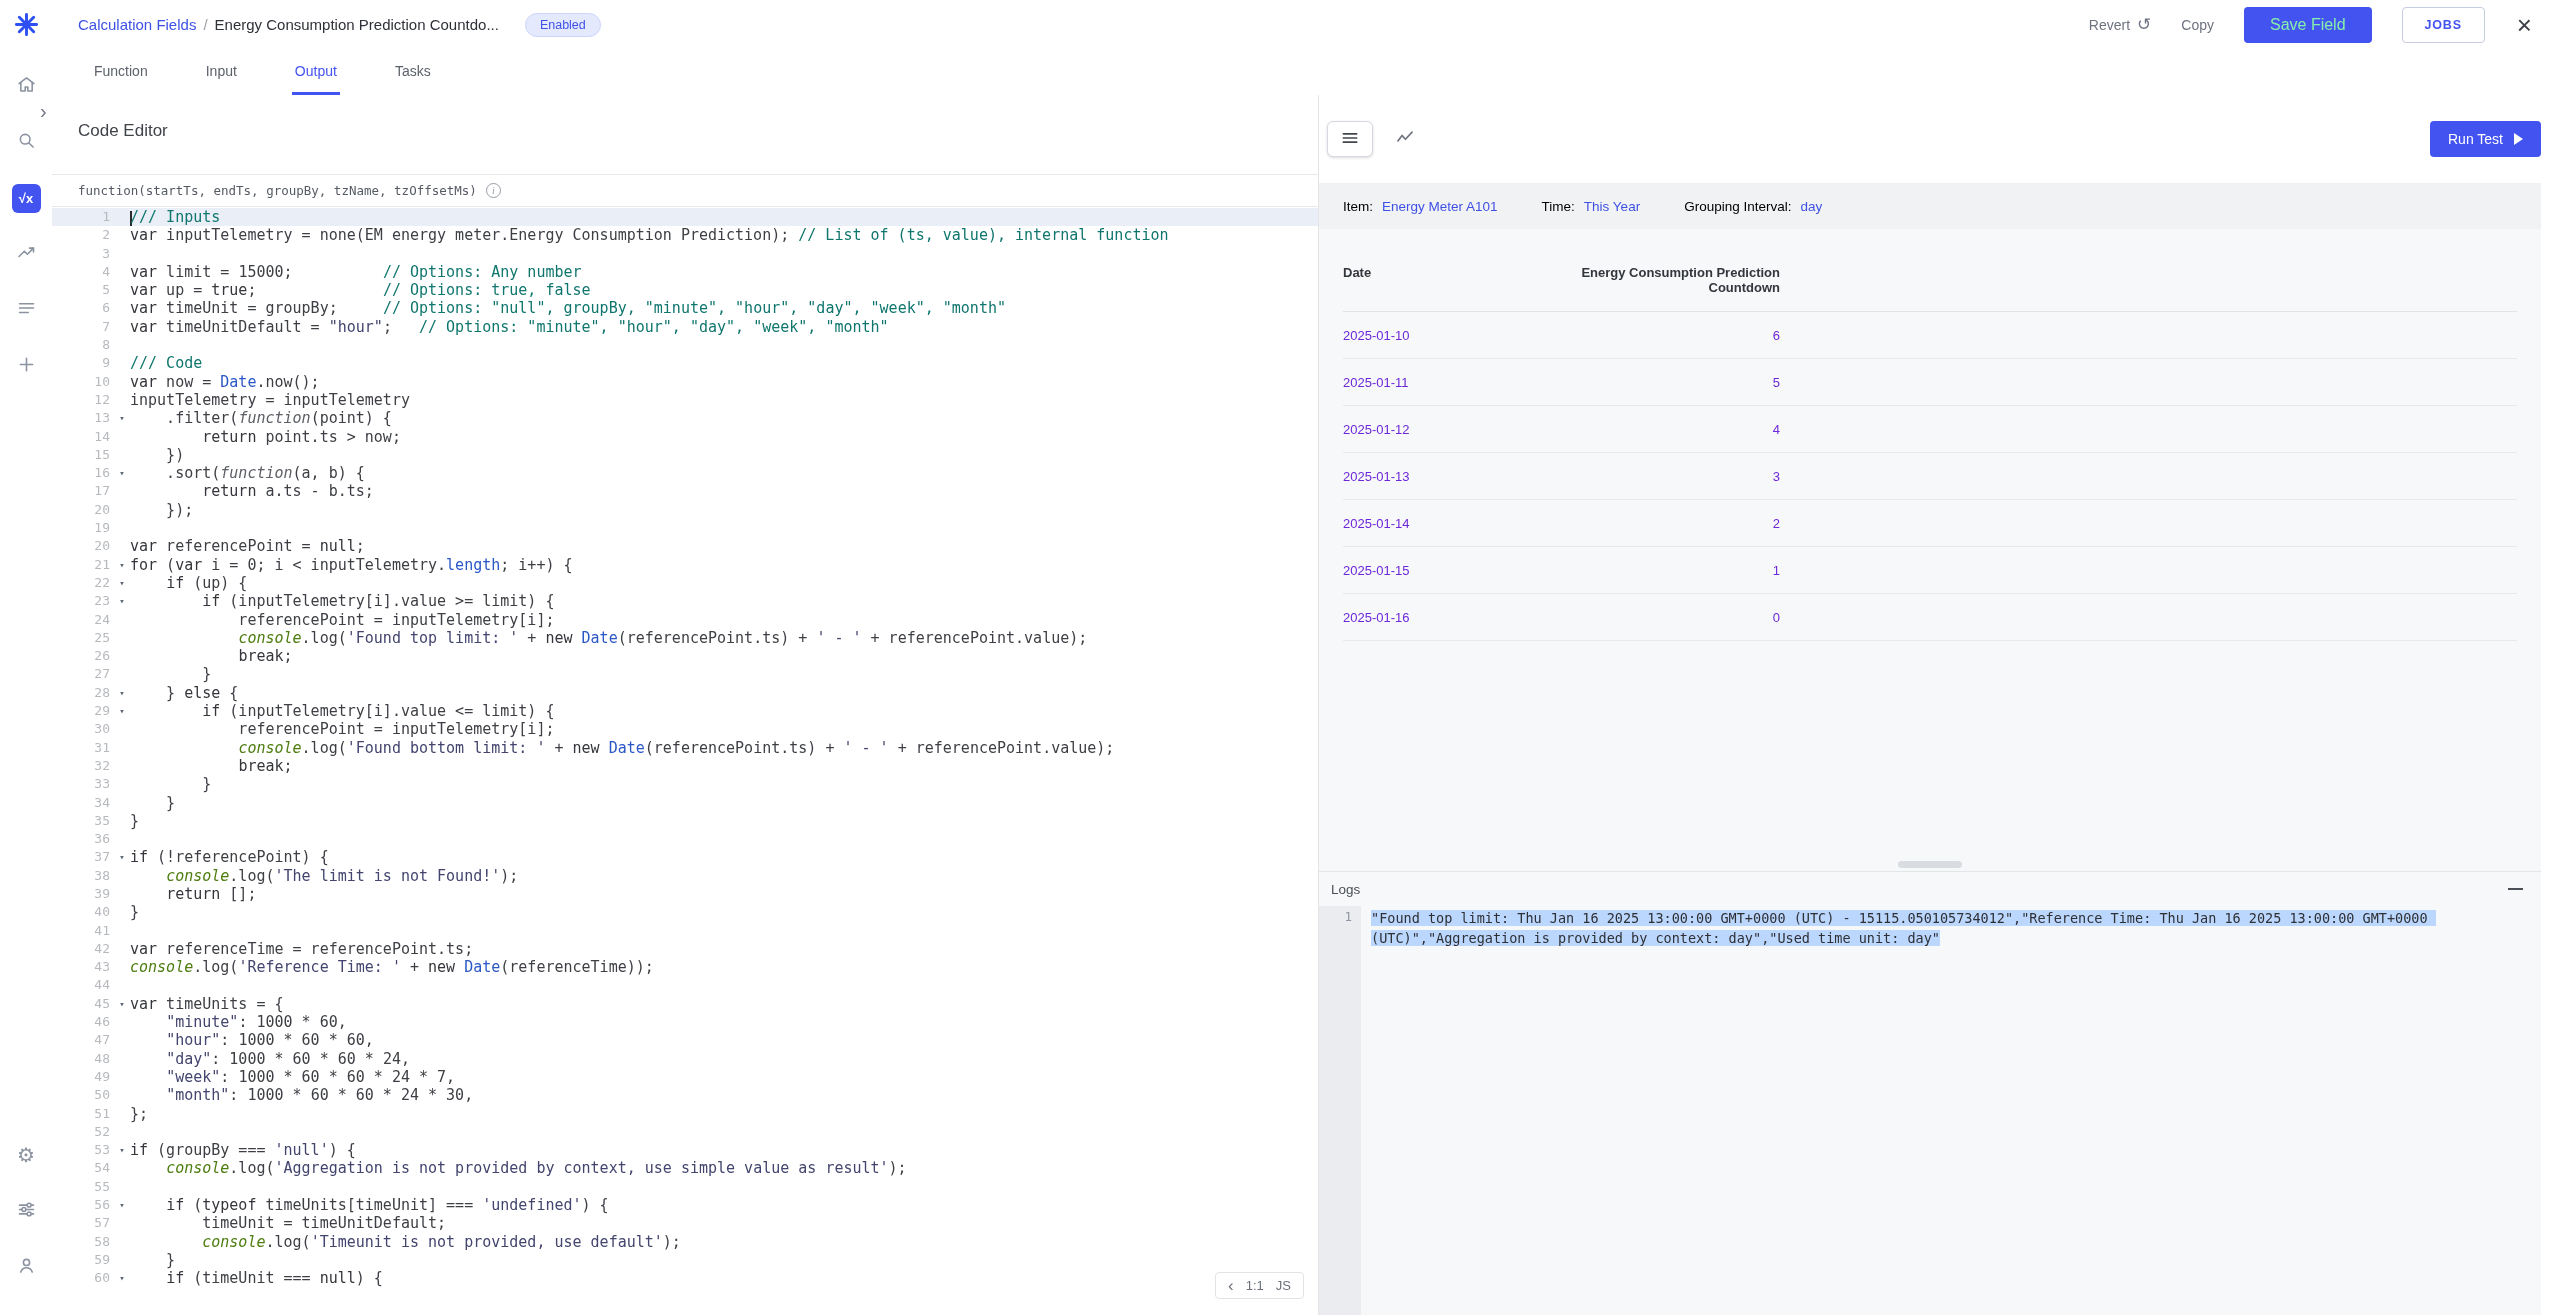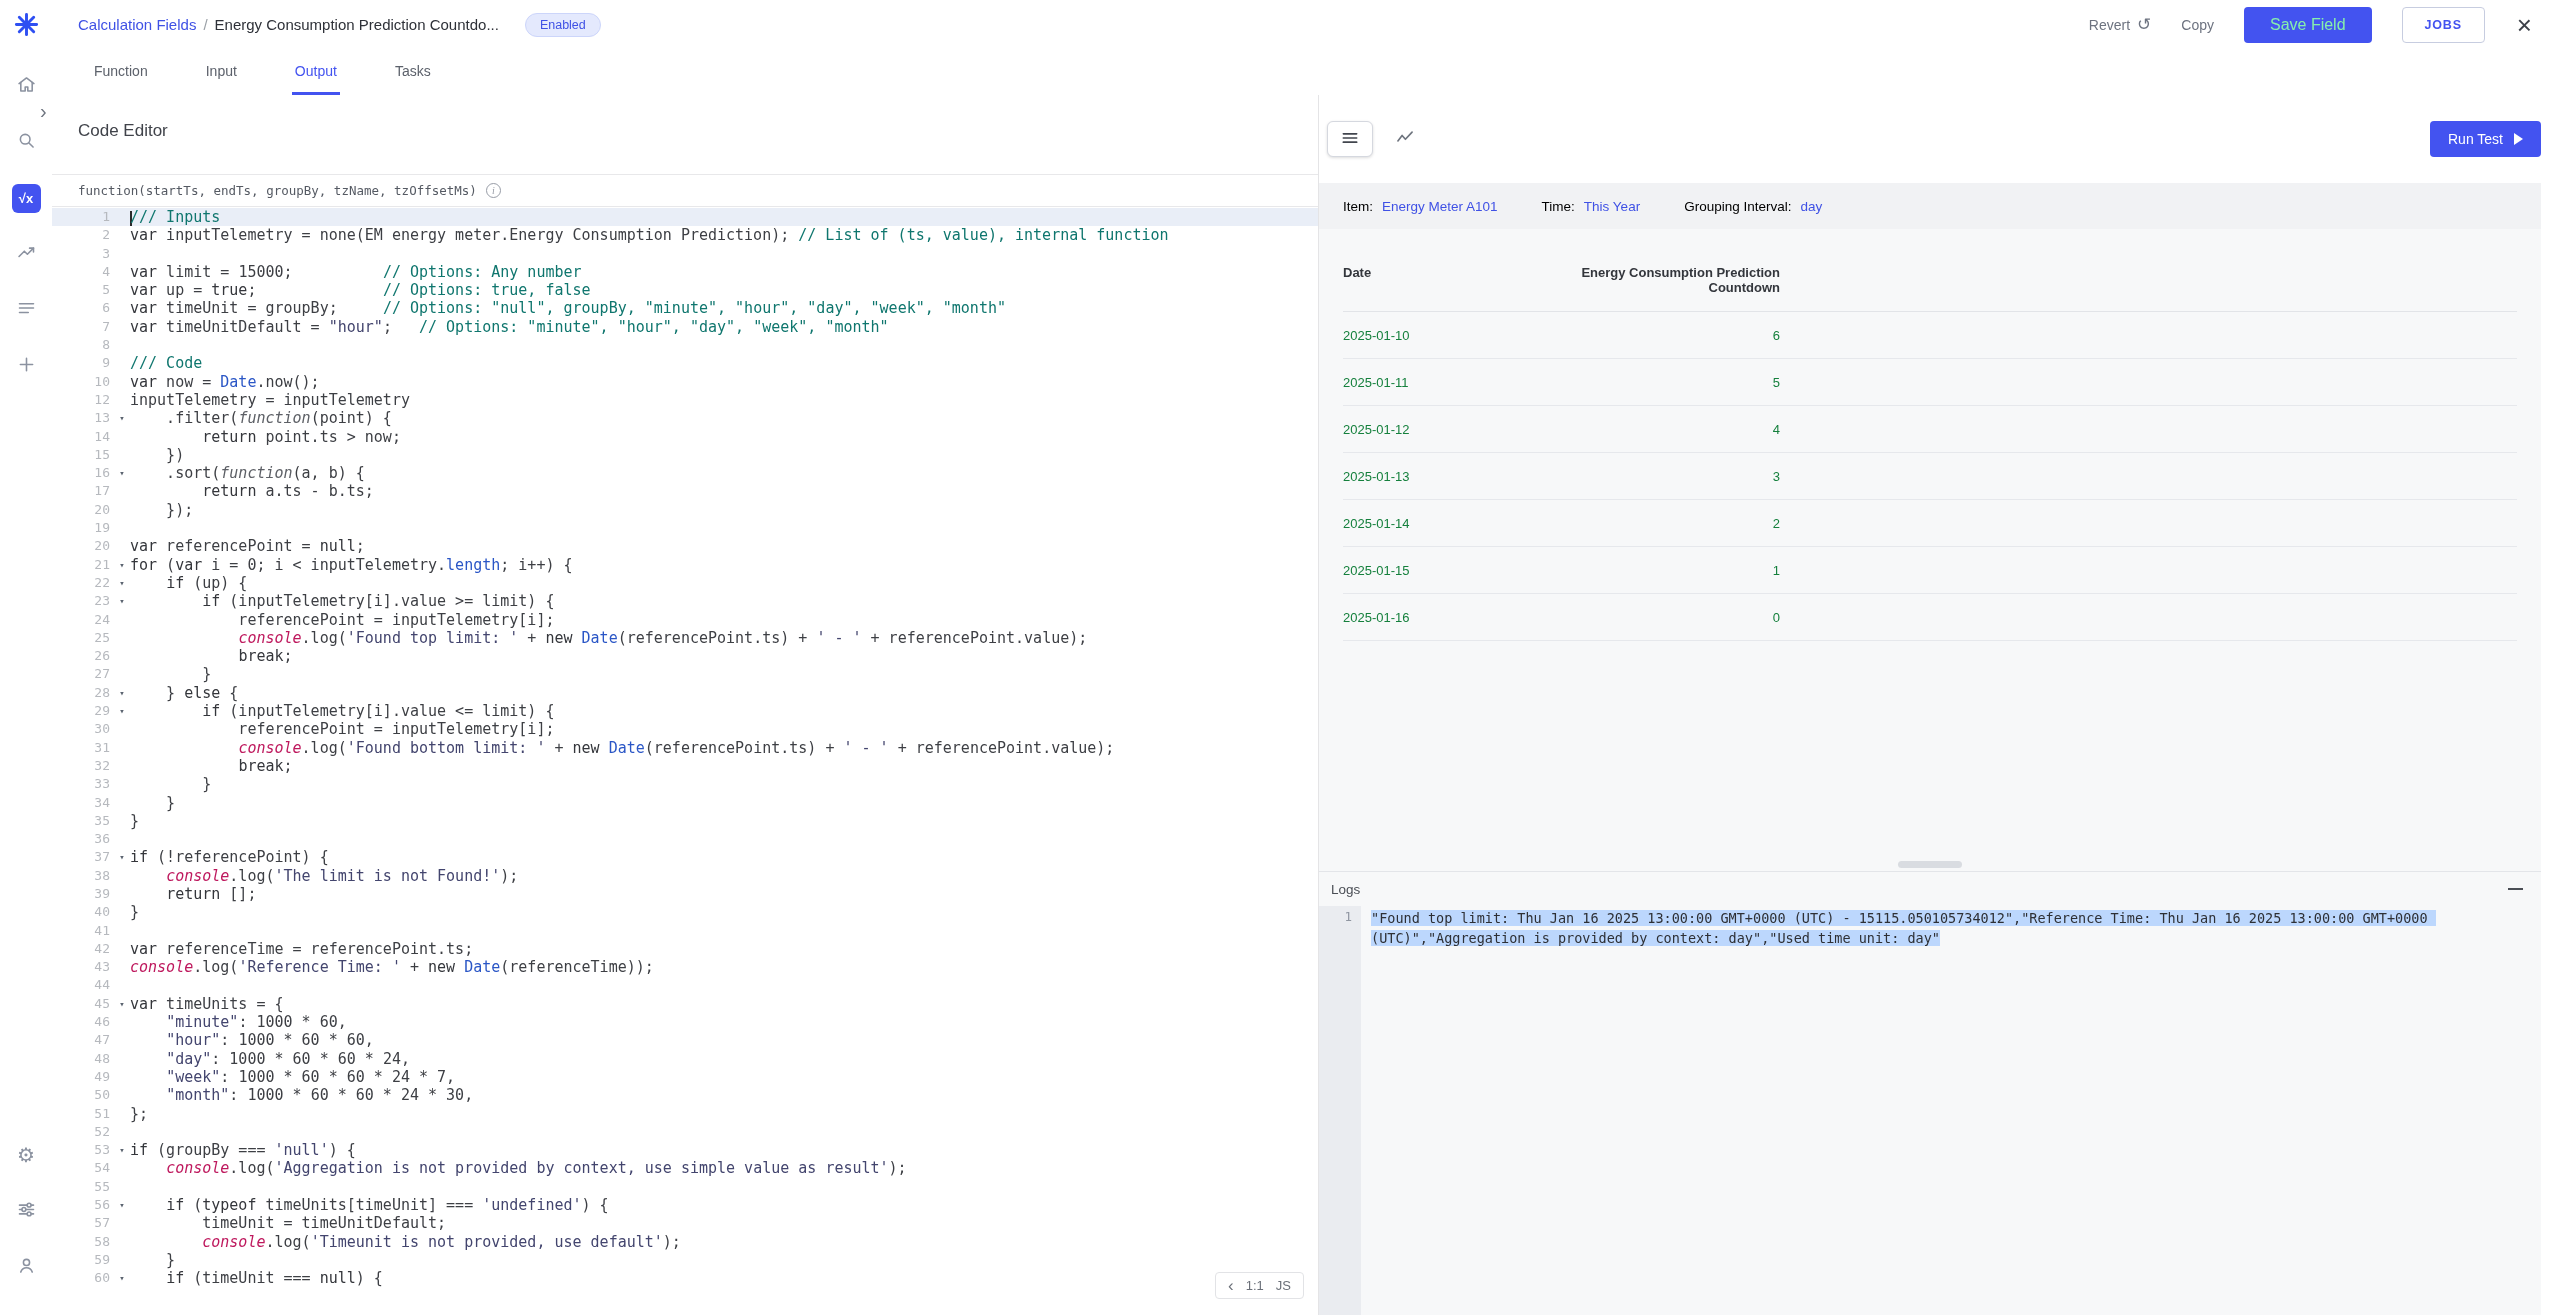--- a/index.html
+++ b/index.html
@@ -66,21 +66,21 @@
               font-family:"DejaVu Sans Mono", monospace; font-size:15px; }
   .code-row.active { background:#e9eef7; }
   .gutter-num { width:62px; flex-shrink:0; text-align:right; padding-right:4px;
                 color:#b6b9be; font-size:13px; }
   .fold { width:16px; flex-shrink:0; text-align:center; font-size:9px; color:#5b6470; cursor:pointer; }
   .code-text { white-space:pre; color:#3d3f44; }
   .tk-c { color:#0f766e; }
   .tk-s { color:#43456e; }
   .tk-k { color:#34363b; }
   .tk-fn { color:#5d6066; font-style:italic; }
-  .tk-cs { color:#be185d; font-style:italic; }
+  .tk-cs { color:#4d7c0f; font-style:italic; }
   .tk-b { color:#2a56c6; }
   .tk-n { color:#3d3f44; }
   .cursor { display:inline-block; width:1.5px; height:15px; background:#2b2b2b;
             vertical-align:text-bottom; margin-right:-1.5px; }
   .pos-bar { position:absolute; right:14px; bottom:16px; background:#fff; border:1px solid #e2e3e6;
              border-radius:4px; display:flex; align-items:center; gap:12px; padding:4px 12px;
              font-size:13px; color:#6b7079; }
   .pos-chevron { font-size:17px; line-height:1; cursor:pointer; }
 
   
@@ -103,21 +103,21 @@
   .ctx-group { display:flex; gap:9px; font-size:13.5px; }
   .ctx-label { color:#000000; }
   .ctx-value { color:var(--link); cursor:pointer; }
 
   .results { flex:1; min-height:0; padding:0 24px; overflow:hidden; }
   .t-head { display:flex; margin-top:36px; padding-bottom:16px; border-bottom:1px solid #e2e4e8;
             font-size:13px; font-weight:700; color:#33363c; }
   .c1 { width:175px; }
   .c2 { width:262px; text-align:right; }
   .t-row { display:flex; align-items:center; height:47px; border-bottom:1px solid #e6e8ec;
-           font-size:13px; color:#15803d; cursor:default; }
+           font-size:13px; color:#6d28d9; cursor:default; }
 
   .logs { height:444px; flex-shrink:0; border-top:1px solid #e3e5e9; position:relative;
           display:flex; flex-direction:column; }
   .drag-handle { position:absolute; top:-11px; left:50%; transform:translateX(-50%);
                  width:64px; height:7px; border-radius:4px; background:#d9dce1; cursor:row-resize; }
   .logs-head { height:34px; flex-shrink:0; display:flex; align-items:center; padding:0 18px 0 12px;
                font-size:13.5px; color:#4a4e55; }
   .minimize { margin-left:auto; width:15px; border-top:2px solid #4a4e55; cursor:pointer; }
   .log-body { flex:1; min-height:0; display:flex; }
   .log-gutter { width:42px; flex-shrink:0; background:#eaecf0; color:#9096a1; text-align:right;

